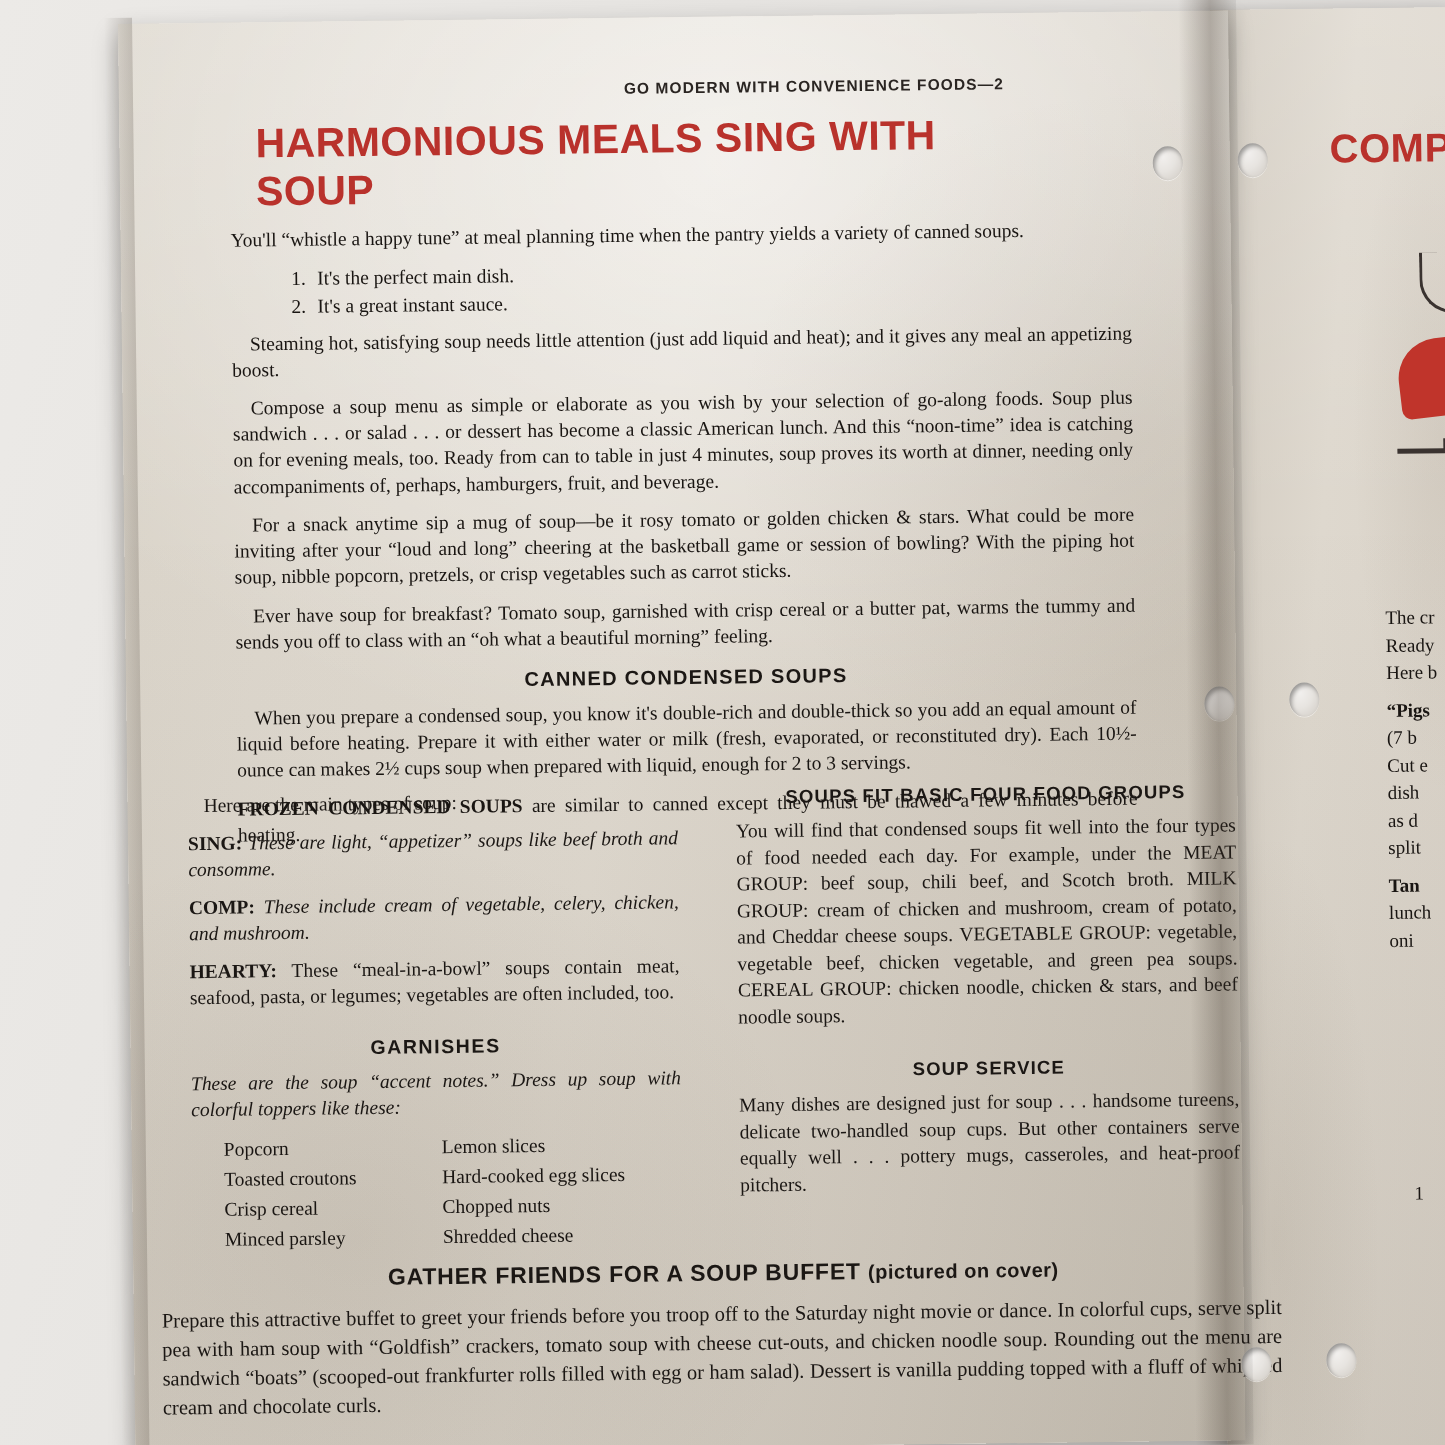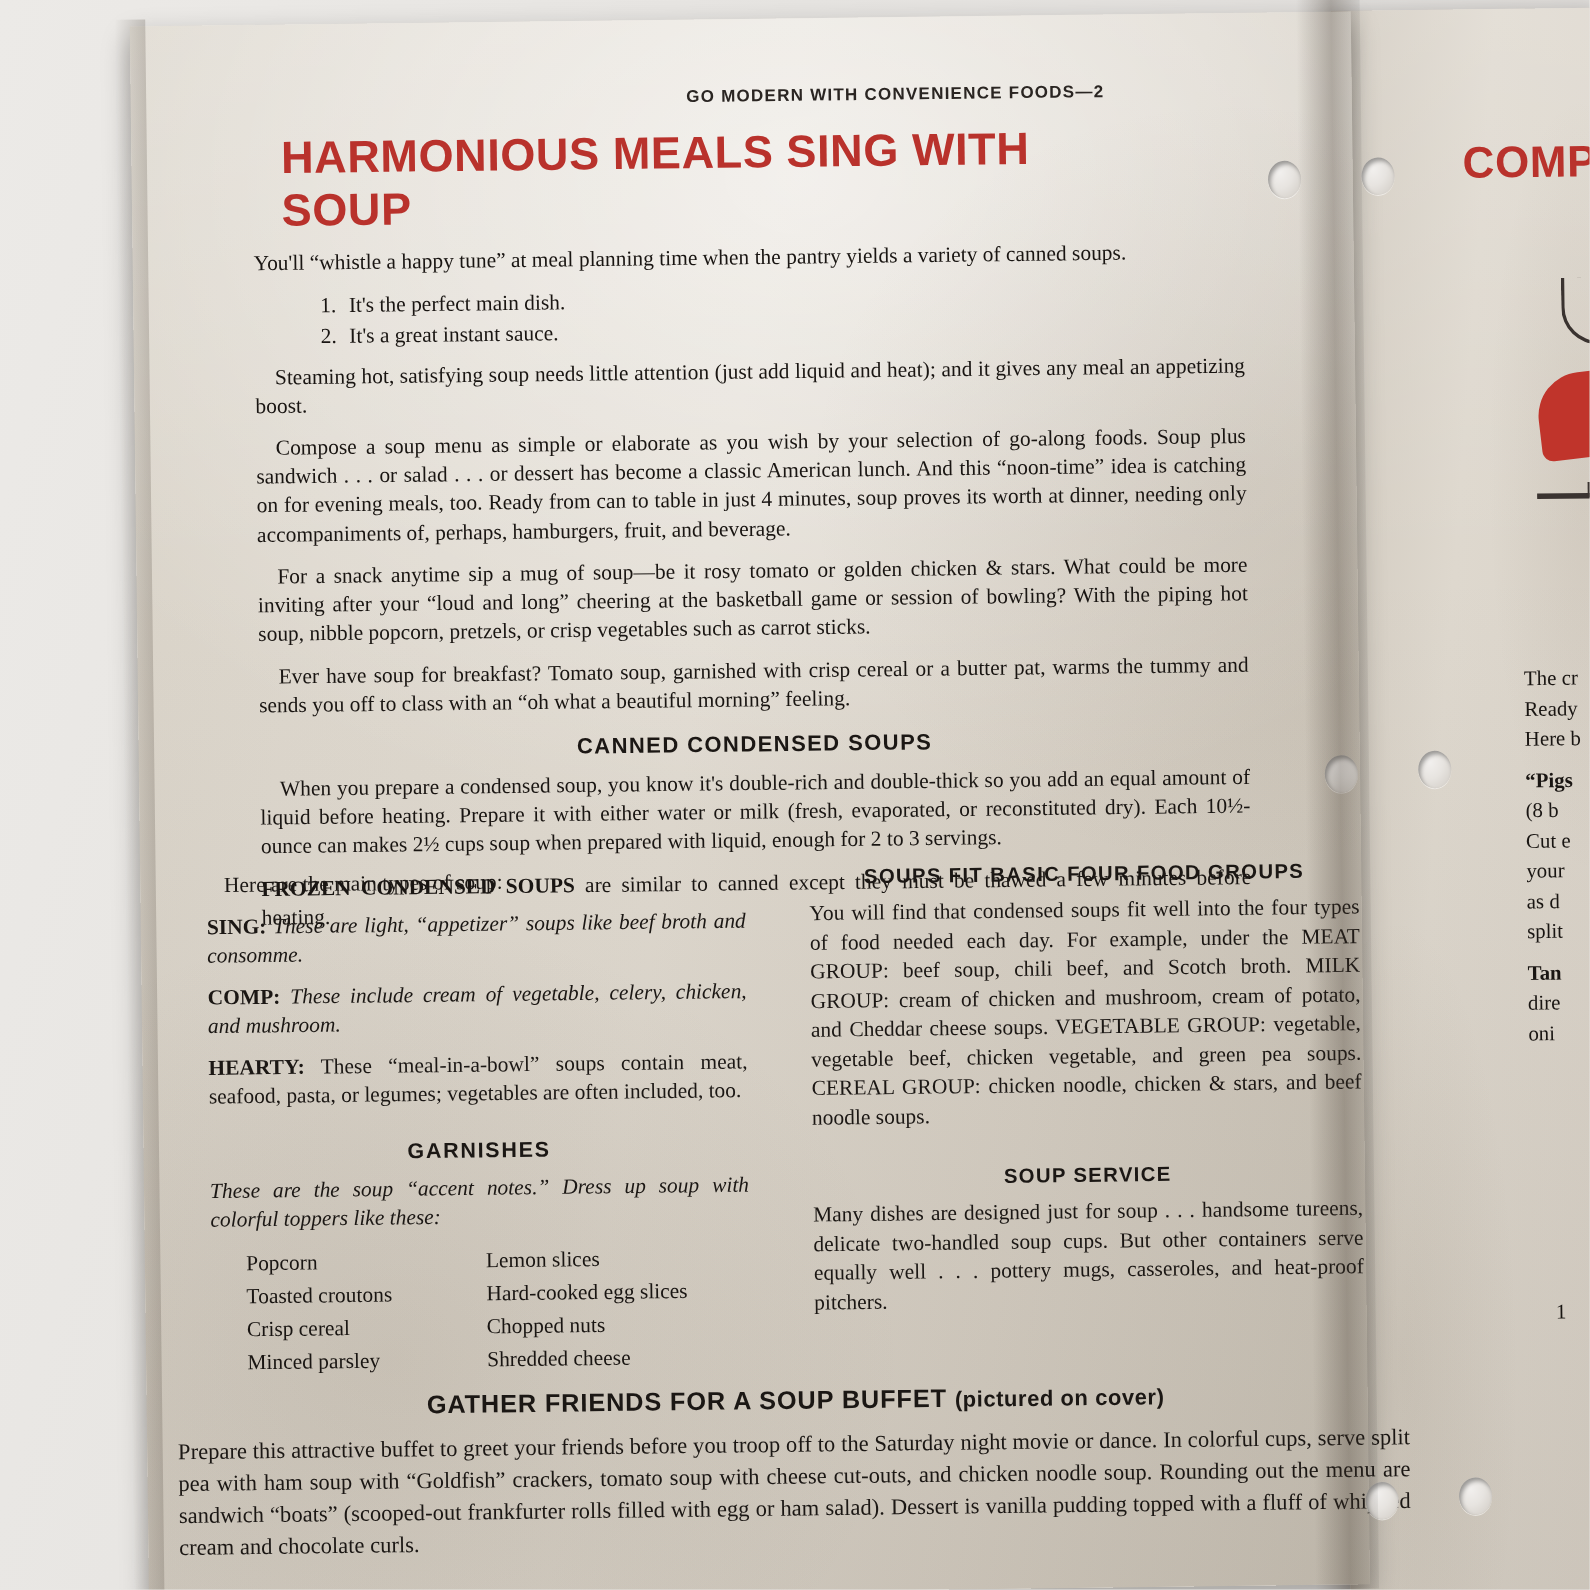--- a/index.html
+++ b/index.html
@@ -337,29 +337,29 @@
     </div>
 
     <div class="rp-text">
       <p>
         <span>The cr</span><br>
         <span>Ready</span><br>
         <span>Here b</span>
       </p>
       <p>
         <span class="b">“Pigs</span><br>
-        <span>(8 b</span><br>
+        <span>(7 b</span><br>
         <span>Cut e</span><br>
-        <span>your</span><br>
+        <span>dish</span><br>
         <span>as  d</span><br>
         <span>split</span>
       </p>
       <p>
         <span class="b">Tan</span><br>
-        <span>dire</span><br>
+        <span>lunch</span><br>
         <span>oni</span>
       </p>
     </div>
 
     <div class="rp-num">1</div>
   </div>
 
   <div id="left-page" class="page">
     <div class="paper-tint"></div>
 

